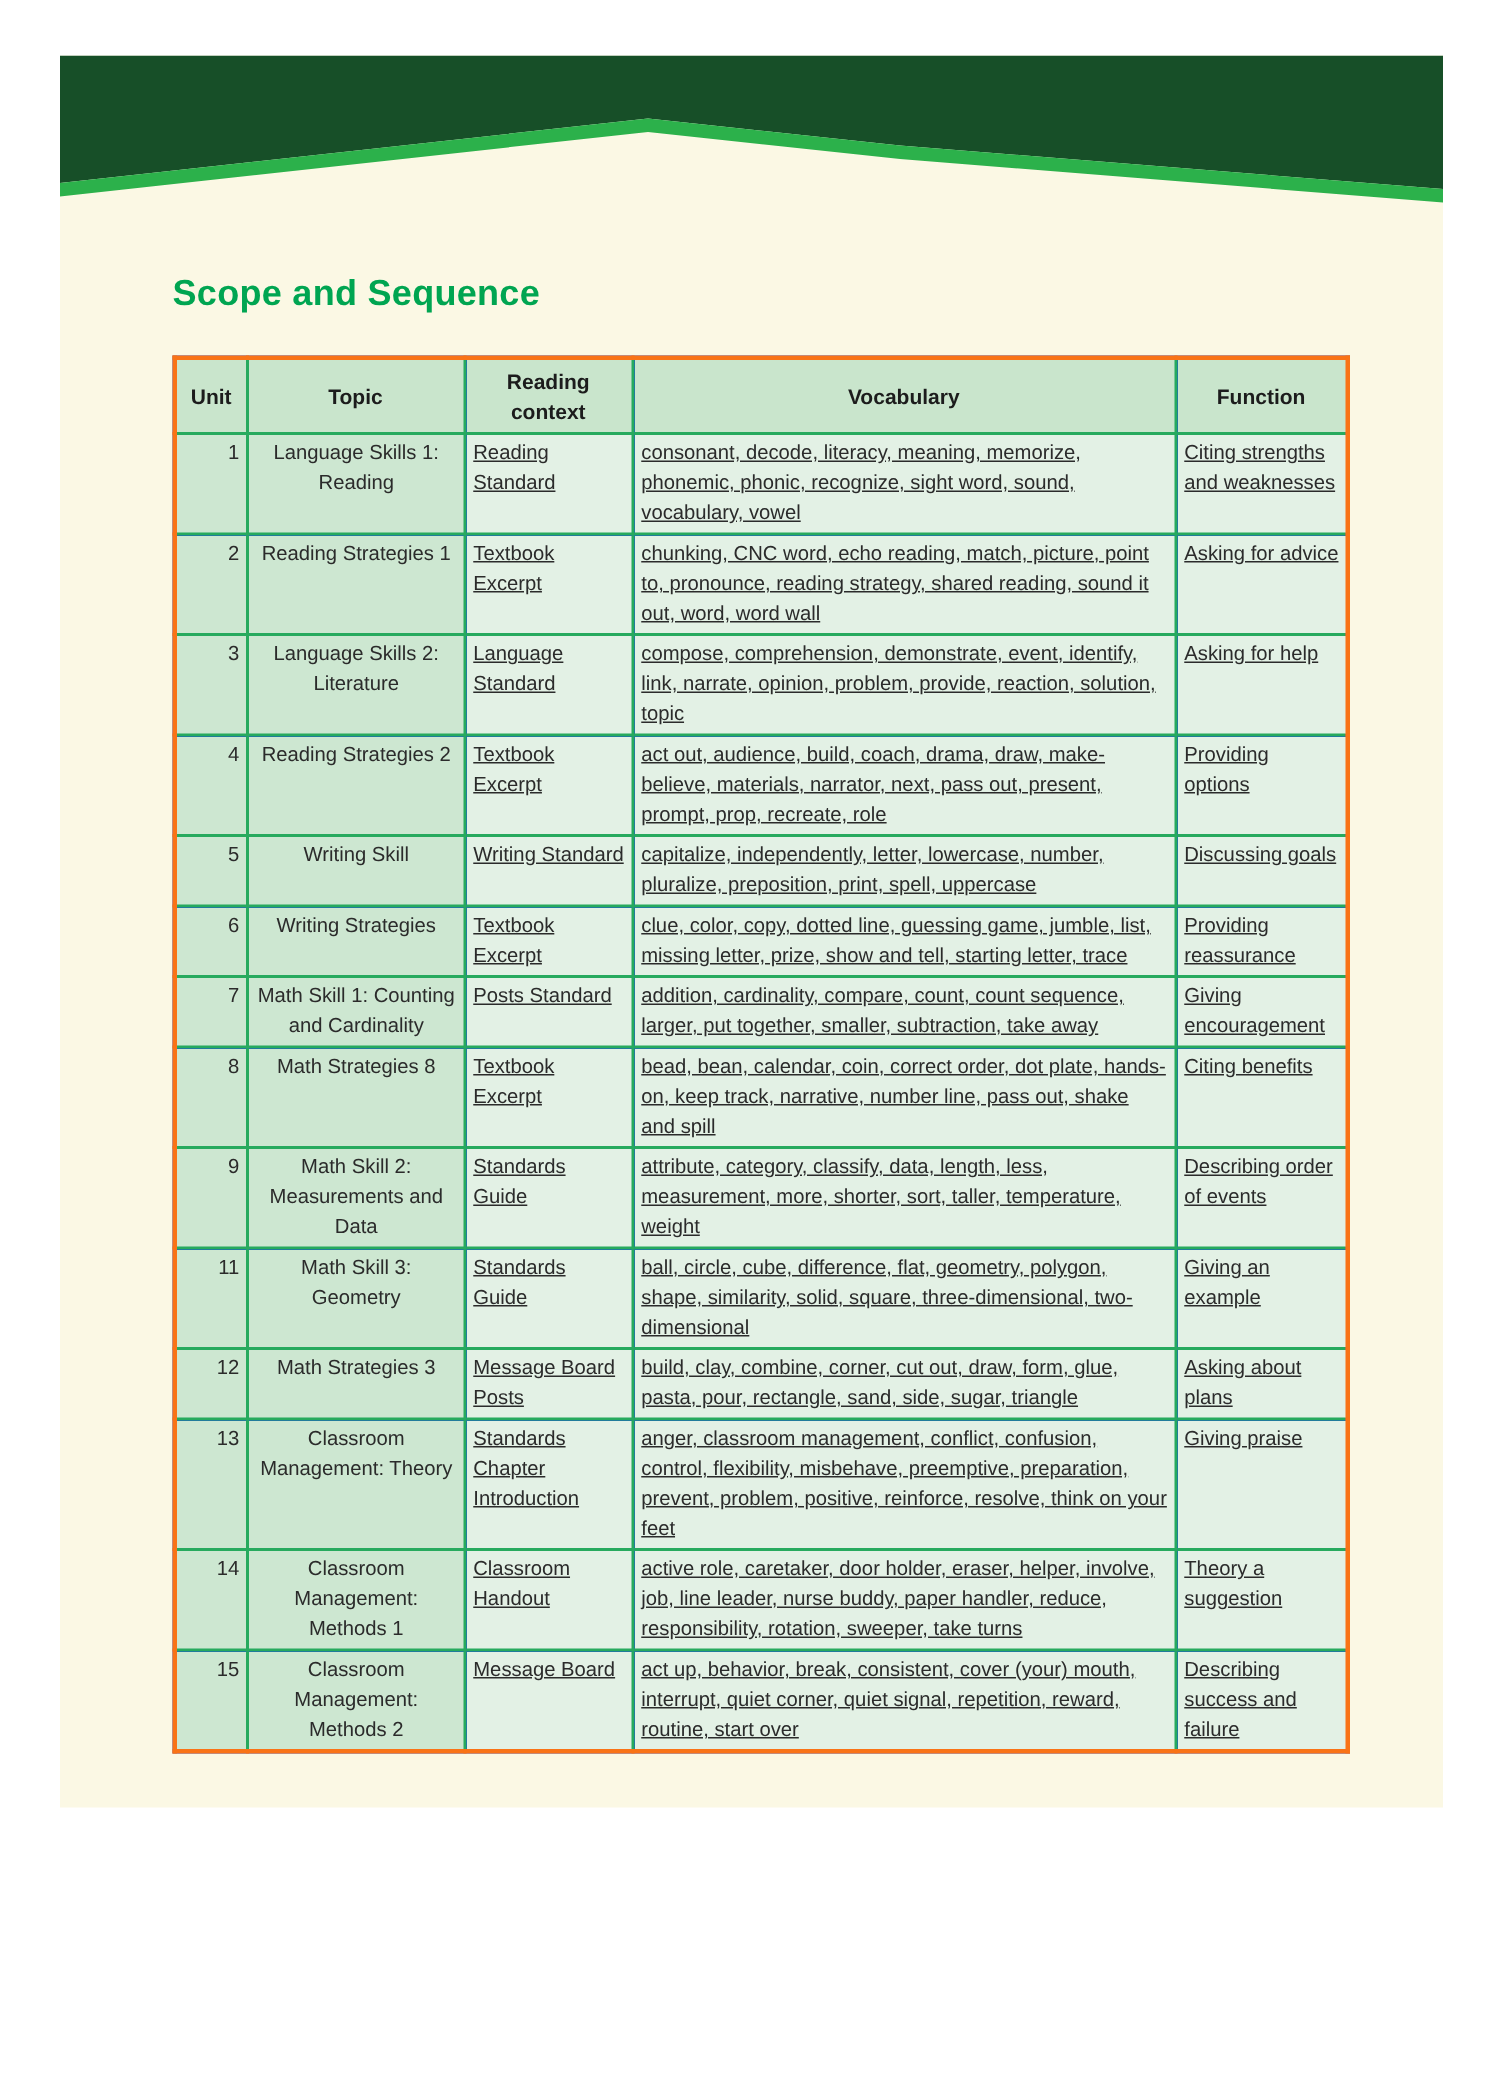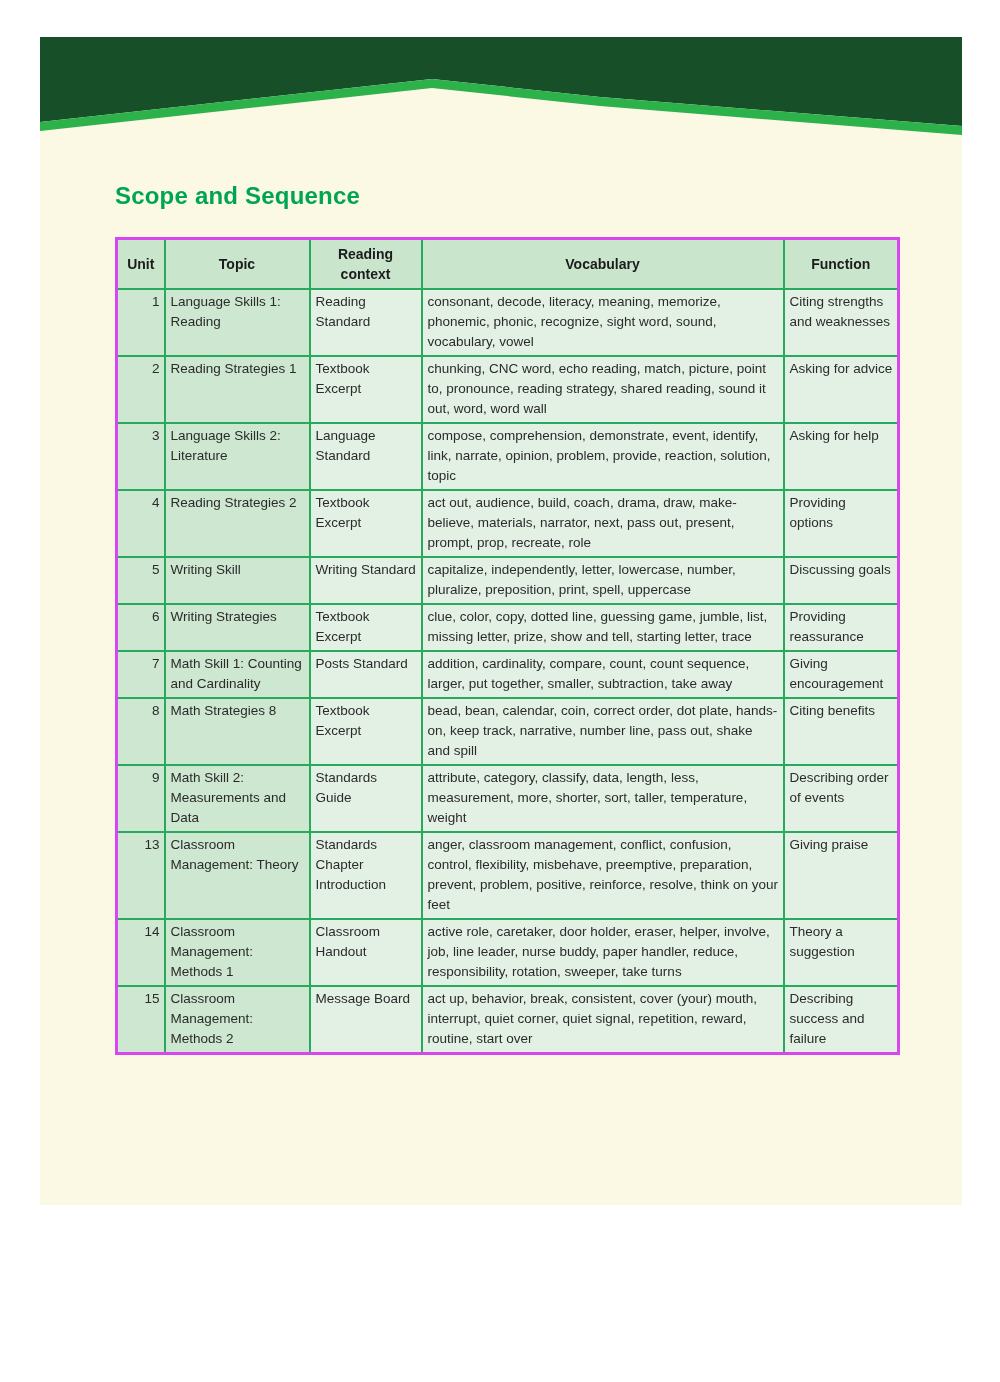--- a/index.html
+++ b/index.html
@@ -43,21 +43,21 @@
     letter-spacing: 0.2px;
   }
   table.scope {
     position: absolute;
     left: 75px;
     top: 200px;
     width: 782px;
     border-collapse: collapse;
     table-layout: fixed;
     background: #1d4ed8;
-    border: 3px solid #d946ef;
+    border: 3px solid #f97316;
   }
   table.scope th, table.scope td {
     border: 2px solid #27aa5e;
     font-size: 13.5px;
     line-height: 20px;
     color: #2b2b2b;
     vertical-align: top;
     padding: 2px 4px 3px 5px;
     overflow: hidden;
   }
@@ -76,23 +76,25 @@
   col.w-context  { width: 112px; }
   col.w-vocab    { width: 362px; }
   col.w-function { width: 115px; }
   td.c-unit {
     background: #cde7d1;
     text-align: right;
     padding-right: 9px;
   }
   td.c-topic {
     background: #cde7d1;
+    text-align: center;
   }
   td.c-context, td.c-vocab, td.c-function {
     background: #e3f1e5;
+    text-decoration: underline;
   }
 </style>
 </head>
 <body>
 
 <div class="canvas">
   <div class="page">
 
     <svg class="banner" viewBox="0 0 922 100" preserveAspectRatio="none" aria-hidden="true">
       <polygon fill="#174f28" points="0,0 922,0 922,89 560,60 392,42 0,85"></polygon>
@@ -185,21 +187,35 @@
 
       <tr>
         <td class="c-unit">9</td>
         <td class="c-topic">Math Skill 2: Measurements and Data</td>
         <td class="c-context">Standards Guide</td>
         <td class="c-vocab">attribute, category, classify, data, length, less, measurement, more, shorter, sort, taller, temperature, weight</td>
         <td class="c-function">Describing order of events</td>
       </tr>
 
 
-
+      <tr>
+        <td class="c-unit">11</td>
+        <td class="c-topic">Math Skill 3: Geometry</td>
+        <td class="c-context">Standards Guide</td>
+        <td class="c-vocab">ball, circle, cube, difference, flat, geometry, polygon, shape, similarity, solid, square, three-dimensional, two-dimensional</td>
+        <td class="c-function">Giving an example</td>
+      </tr>
+
+      <tr>
+        <td class="c-unit">12</td>
+        <td class="c-topic">Math Strategies 3</td>
+        <td class="c-context">Message Board Posts</td>
+        <td class="c-vocab">build, clay, combine, corner, cut out, draw, form, glue, pasta, pour, rectangle, sand, side, sugar, triangle</td>
+        <td class="c-function">Asking about plans</td>
+      </tr>
 
       <tr>
         <td class="c-unit">13</td>
         <td class="c-topic">Classroom Management: Theory</td>
         <td class="c-context">Standards Chapter Introduction</td>
         <td class="c-vocab">anger, classroom management, conflict, confusion, control, flexibility, misbehave, preemptive, preparation, prevent, problem, positive, reinforce, resolve, think on your feet</td>
         <td class="c-function">Giving praise</td>
       </tr>
 
       <tr>

